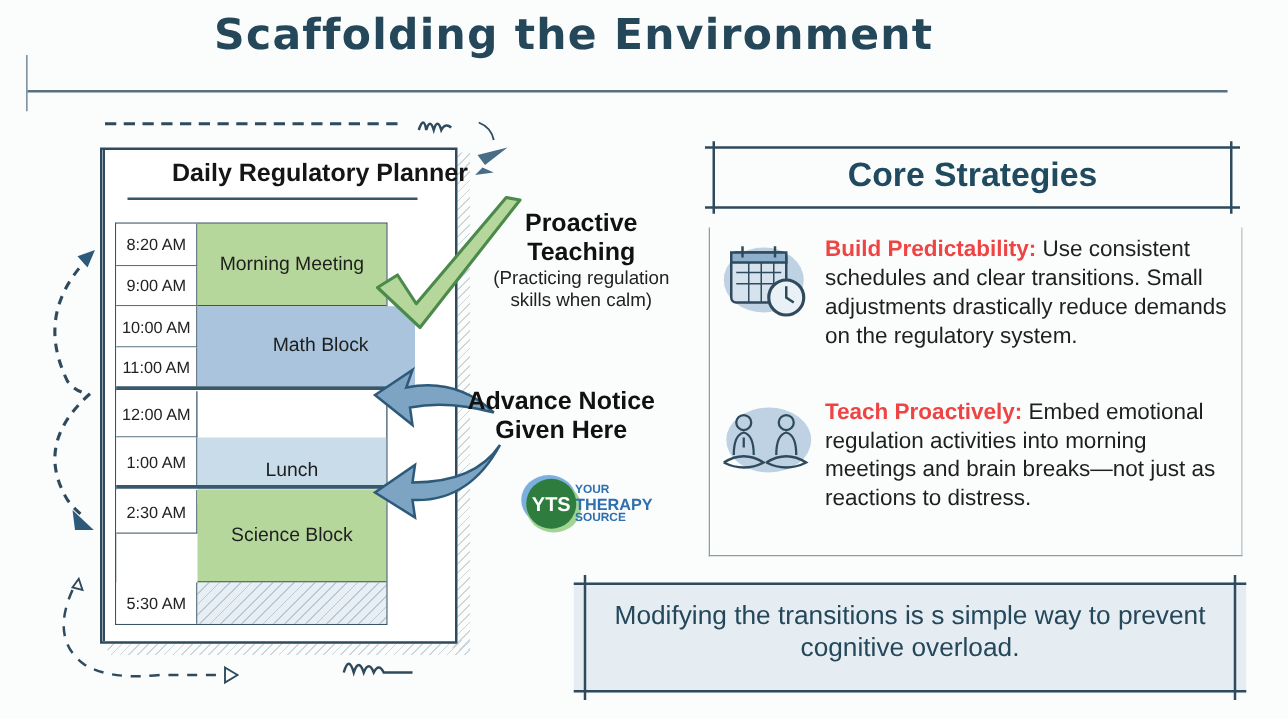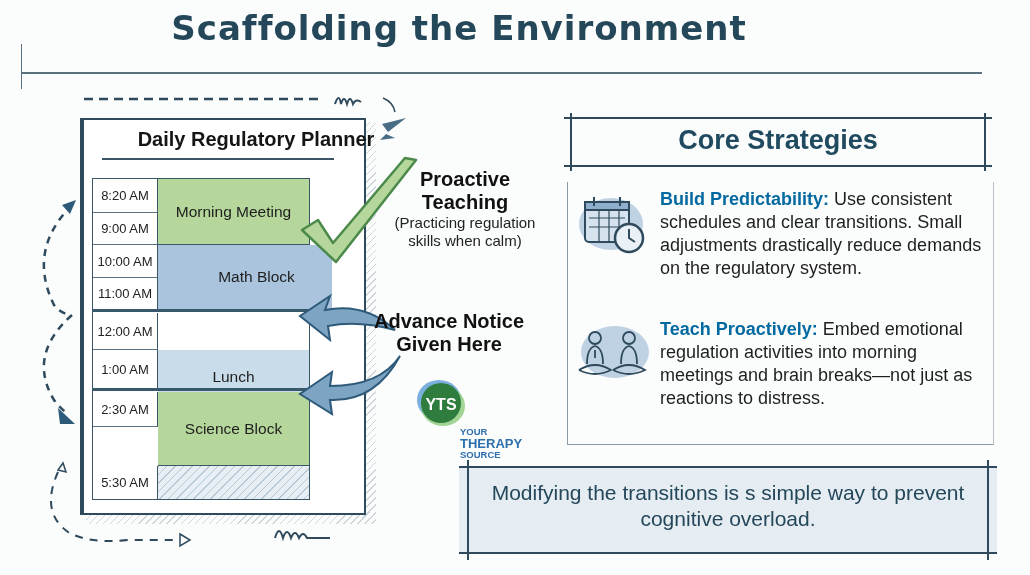--- a/index.html
+++ b/index.html
@@ -73,21 +73,21 @@
     left: 380px; top: 214px; width: 170px; text-align: center;
     font-size: 15px; line-height: 18px; color: #222;
   }
   #advance-title {
     left: 364px; top: 310px; width: 170px; text-align: center;
     font-weight: bold; font-size: 20px; line-height: 23px; color: #111;
   }
 
   
   #logo { left: 415px; top: 378px; width: 140px; height: 50px; }
-  #logo-text { left: 460px; top: 387px; font-weight: bold; color: #2e6fae; line-height: 10px; margin-top: 40px; }
+  #logo-text { left: 460px; top: 387px; font-weight: bold; color: #2e6fae; line-height: 10px; }
   #logo-your, #logo-source { font-size: 9.5px; }
   #logo-therapy { font-size: 13px; line-height: 13px; }
   #logo-yts {
     left: 420px; top: 396px; width: 42px; text-align: center;
     font-weight: bold; font-size: 16px; color: #fff;
   }
 
   
   #core-banner {
     left: 564px; top: 117px; width: 428px; height: 46px;
@@ -104,21 +104,21 @@
   }
   #core-panel {
     left: 567px; top: 182px; width: 425px; height: 262px;
     border-left: 1.5px solid #8d9ba4; border-right: 1.5px solid #b6c0c6;
     border-bottom: 1.5px solid #8d9ba4;
   }
   .strategy-text {
     position: absolute; left: 660px; width: 330px;
     font-size: 18px; line-height: 23px; color: #1f1f1f;
   }
-  .strategy-text b { color: #0369a1; }
+  .strategy-text b { color: #ef4444; }
   #strat1 { top: 188px; }
   #strat2 { top: 318px; }
   .icon-wrap { position: absolute; left: 575px; width: 78px; height: 70px; }
   #icon-cal { top: 188px; }
   #icon-med { top: 318px; }
 
   
   #bottom-box {
     left: 459px; top: 466px; width: 538px; height: 84px;
     background: #e5edf3;

